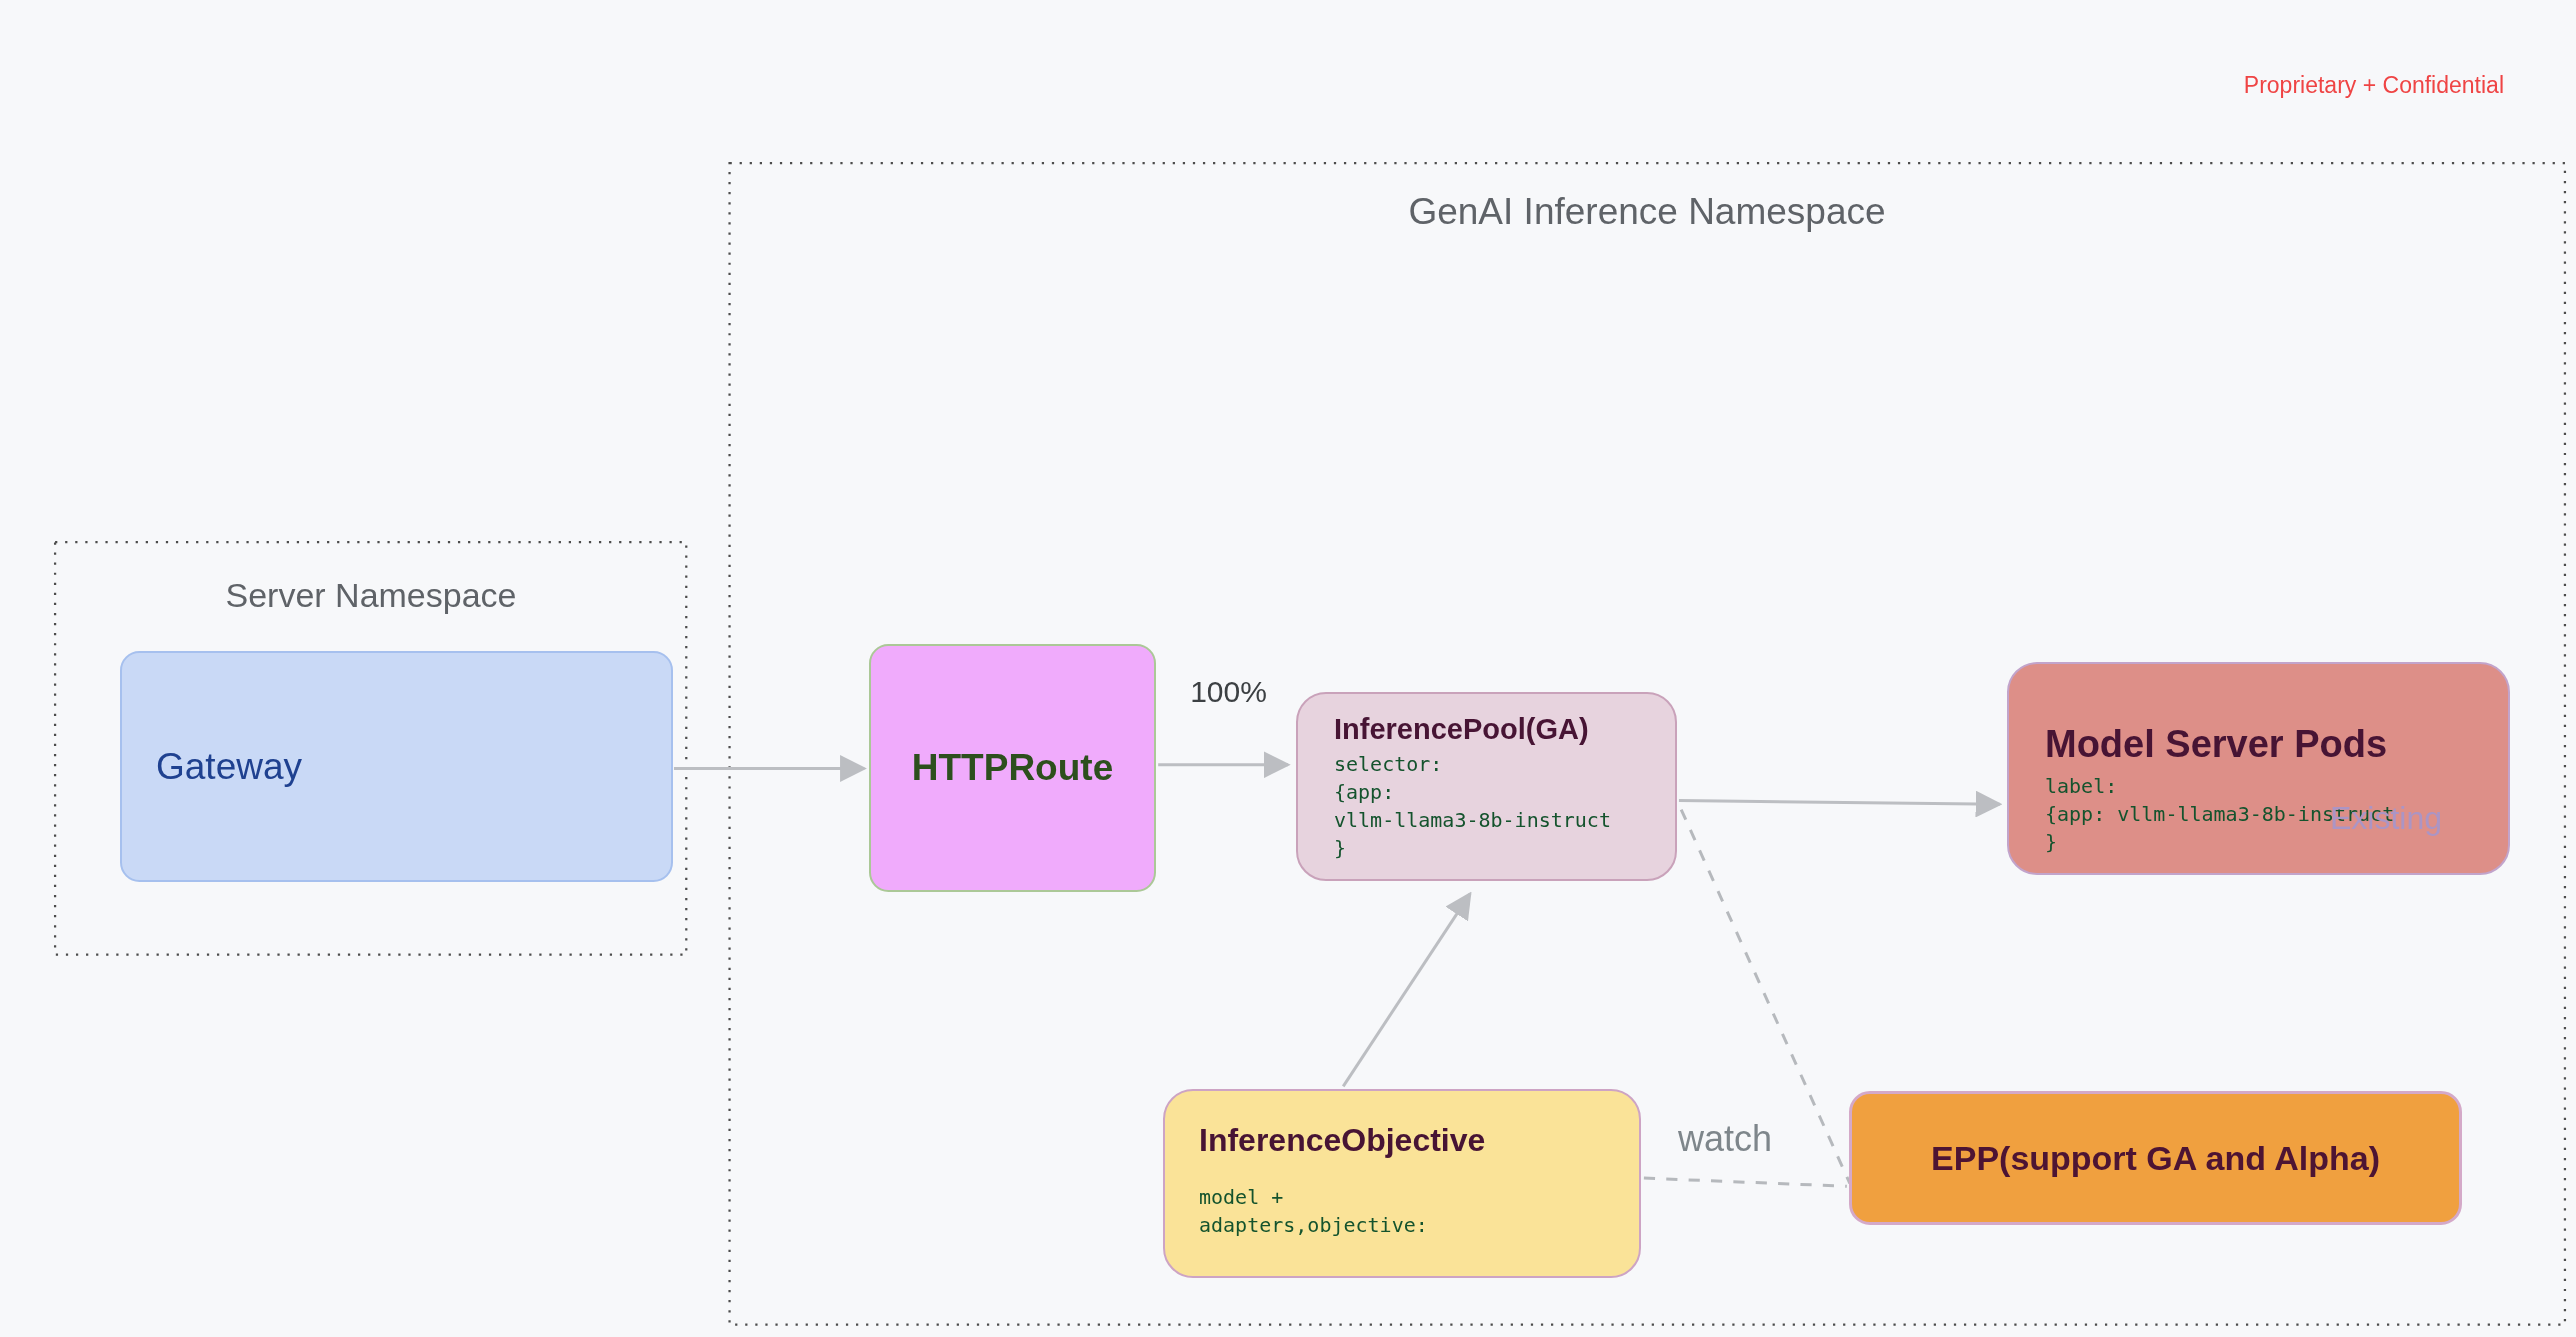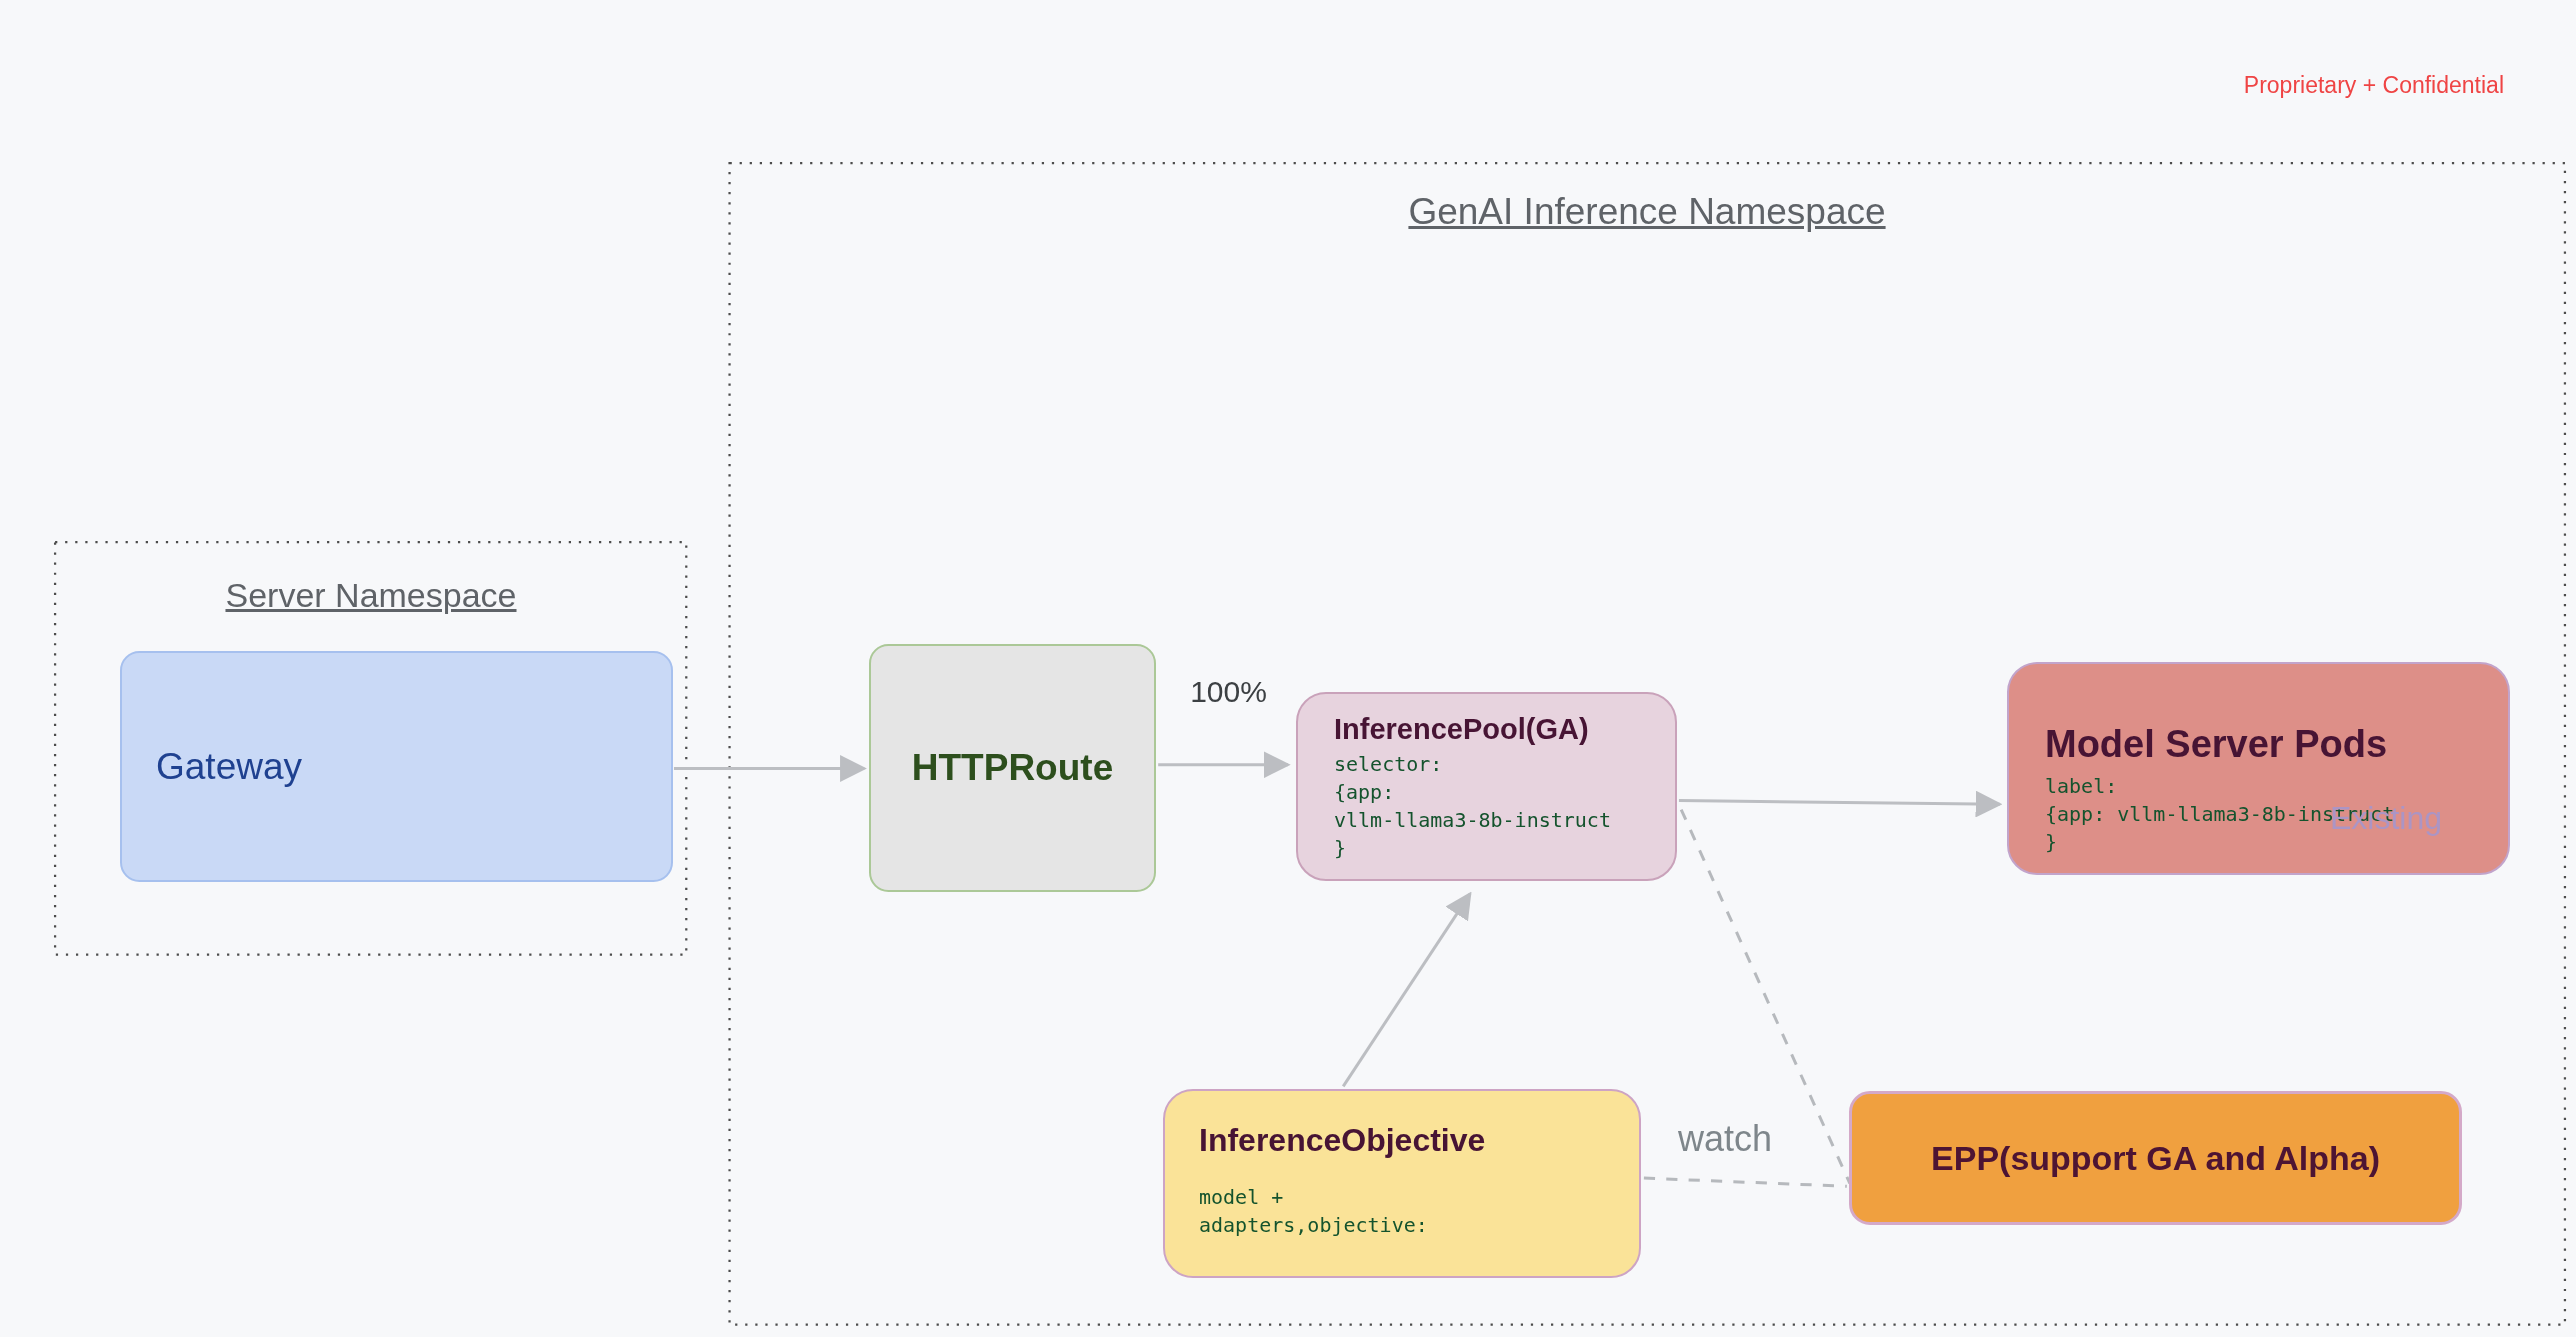--- a/index.html
+++ b/index.html
@@ -11,36 +11,36 @@
     overflow: hidden;
   }
   .stage { position: absolute; left: 0; top: 0; width: 2576px; height: 1337px; }
   svg.edges { position: absolute; left: 0; top: 0; z-index: 1; }
 
   .watermark {
     position: absolute; top: 72px; right: 72px;
     font-size: 23px; color: #ef4444; z-index: 2;
   }
 
-  .ns-title { position: absolute; z-index: 2; color: #5f6368; text-align: center; text-decoration: underline; }
+  .ns-title { position: absolute; z-index: 2; color: #5f6368; text-align: center; }
   .infra-title { left: 54px;  top: 576px; width: 634px;  font-size: 34px; }
   .genai-title { left: 728px; top: 191px; width: 1838px; font-size: 37px; }
 
   .node { position: absolute; box-sizing: border-box; z-index: 3; }
 
   .gateway {
     left: 120px; top: 651px; width: 553px; height: 231px;
     background: #c9d9f6; border: 2.2px solid #a6c0ee; border-radius: 19.4px;
     display: flex; align-items: center; padding-left: 34px;
   }
   .gateway .label { font-size: 37px; font-weight: normal; color: #1f4190; }
 
   .httproute {
     left: 869px; top: 644px; width: 287px; height: 248px;
-    background: #e5e5e5; border: 2.2px solid #abc897; border-radius: 19.4px;
+    background: #f0abfc; border: 2.2px solid #abc897; border-radius: 19.4px;
     display: flex; align-items: center; justify-content: center;
   }
   .httproute .label { font-size: 37px; font-weight: bold; color: #2d4f1d; }
 
   .pool {
     left: 1296px; top: 692px; width: 381px; height: 189px;
     background: #e7d3de; border: 2.2px solid #c9a2ba; border-radius: 30px;
     padding: 19.4px 15px 0 36px;
   }
   .pool .title { font-size: 29px; font-weight: bold; color: #471434; margin-bottom: 3.7px; }

